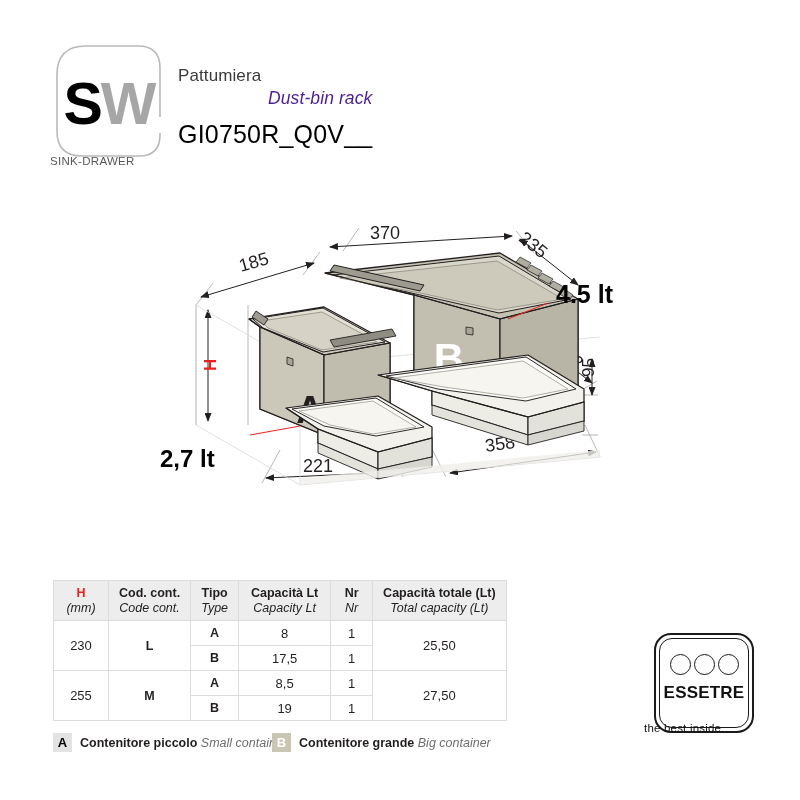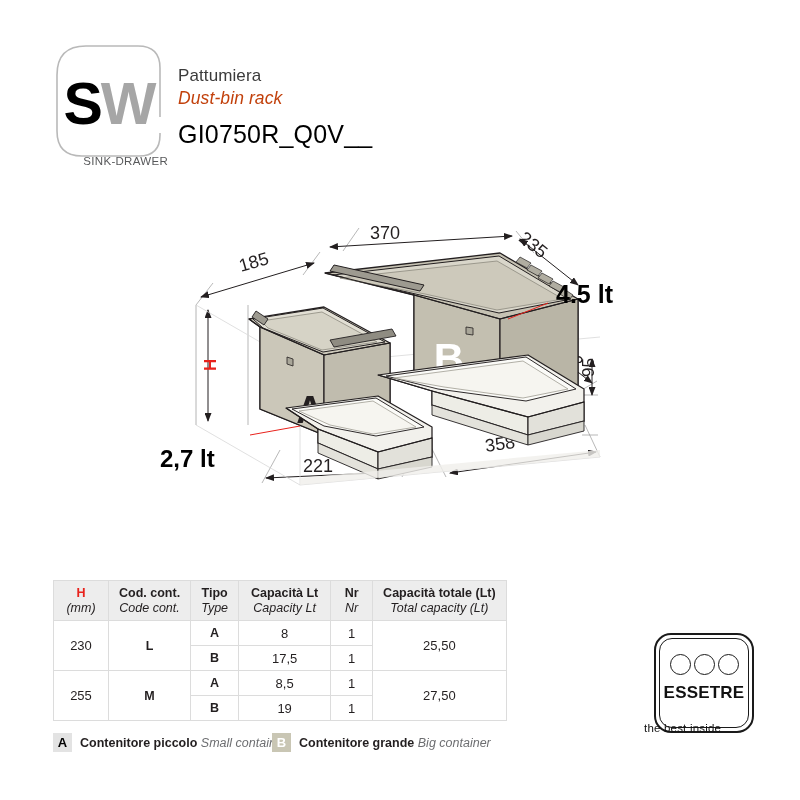--- a/index.html
+++ b/index.html
@@ -20,27 +20,27 @@
   #sw-logo .frame svg { display:block; }
   #sw-logo .letters {
     position:absolute; left:0; top:22px; width:118px; height:75px;
     font-size:59px; font-weight:700; letter-spacing:-2px;
     line-height:75px; text-align:center;
   }
   #sw-logo .letters .s { color:#000000; }
   #sw-logo .letters .w { color:#a6a6a6; }
   #sw-logo .tagline {
     position:absolute; left:0; top:110px; width:118px;
-    text-align:right; font-size:11.5px; color:#58595b;
+    text-align:left; font-size:11.5px; color:#58595b;
     letter-spacing:0.3px;
   }
 
   #title-block { position:absolute; left:178px; top:64px; }
   #title-block .t-it { font-size:17px; color:#3b3b3b; line-height:23px; letter-spacing:0.1px; }
-  #title-block .t-en { font-size:17.5px; color:#c2410c; font-style:italic; line-height:23px; letter-spacing:0.1px; }
+  #title-block .t-en { font-size:17.5px; color:#4c1d95; font-style:italic; line-height:23px; letter-spacing:0.1px;text-align:right; }
   #title-block .t-code {
     font-size:25px; font-weight:400; color:#000; margin-top:10px;
     letter-spacing:0.2px;
   }
 
   
   #drawing { position:absolute; left:0; top:195px; width:800px; height:360px; }
   #drawing svg { display:block; }
 
   

